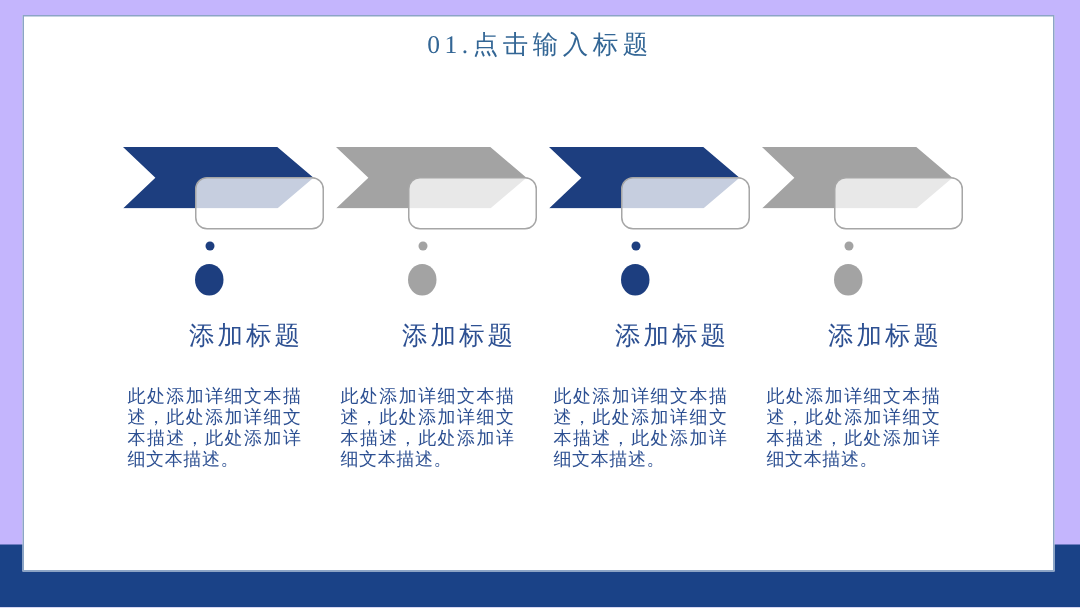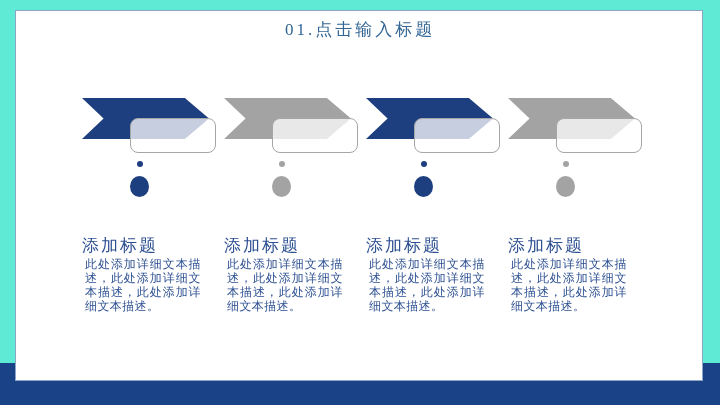--- a/index.html
+++ b/index.html
@@ -1,18 +1,18 @@
 <!DOCTYPE html>
 <html><head>
 <meta charset="utf-8">
 <style>
   html,body{margin:0;padding:0;background:#fff;}
   #slide{
     position:relative;width:720px;height:405px;overflow:hidden;
-    background:#5eead4;font-family:"Liberation Serif",serif;
+    background:#c4b5fd;font-family:"Liberation Serif",serif;
   }
   
   #footer-band{position:absolute;left:0;top:363px;width:720px;height:42px;z-index:0;}
   
   #panel{
     position:absolute;left:15px;top:10px;width:688px;height:371px;
     background:#ffffff;border:1px solid #8ca5c6;box-sizing:border-box;z-index:1;
   }
   #slide-title{
     position:absolute;left:0;top:19px;width:720px;z-index:2;
@@ -25,22 +25,22 @@
     clip-path:polygon(0% 0%,81% 0%,100% 50%,81% 100%,0% 100%,17% 50%);
   }
   .placeholder-box{
     position:absolute;left:48px;top:118px;width:86px;height:35px;
     background:rgba(255,255,255,0.75);
     border:1px solid #a6a6a6;border-radius:8px;box-sizing:border-box;
   }
   .dot-small{position:absolute;left:55px;top:161px;width:6px;height:6px;border-radius:50%;}
   .dot-large{position:absolute;left:48px;top:176px;width:19px;height:21px;border-radius:50%;}
   .step-heading{
-    position:absolute;left:0;top:236px;width:120px;
-    text-align:left;font-size:17px;line-height:20px;letter-spacing:2px;
+    position:absolute;left:0;top:214px;width:120px;
+    text-align:right;font-size:17px;line-height:20px;letter-spacing:2px;
     color:#2d5092;
   }
   .step-body{
     position:absolute;left:3px;top:257px;width:116px;
     font-size:12px;line-height:14px;letter-spacing:0.4px;
     text-align:justify;color:#2d5092;
   }
   .g0{left:82px;} .g1{left:224px;} .g2{left:366px;} .g3{left:508px;}
 </style>
 </head>

